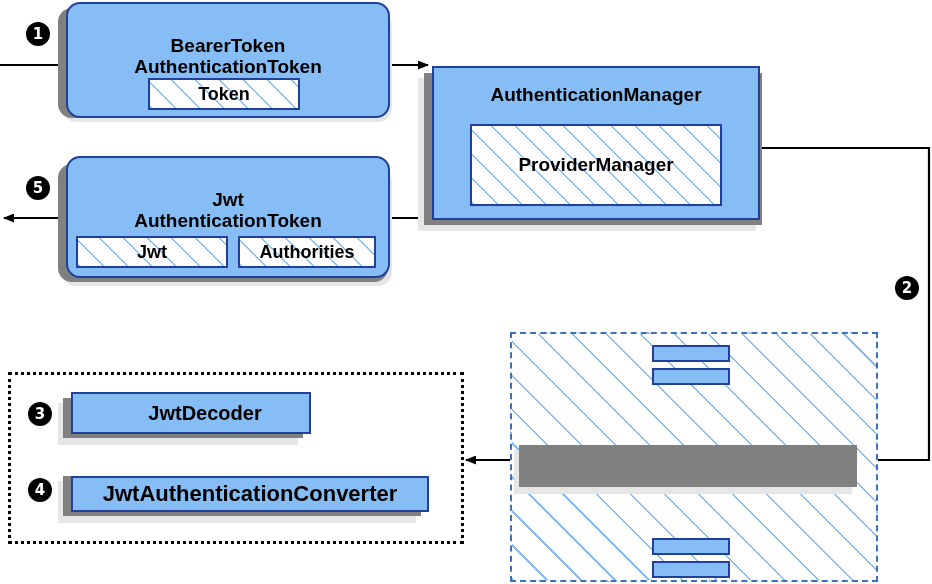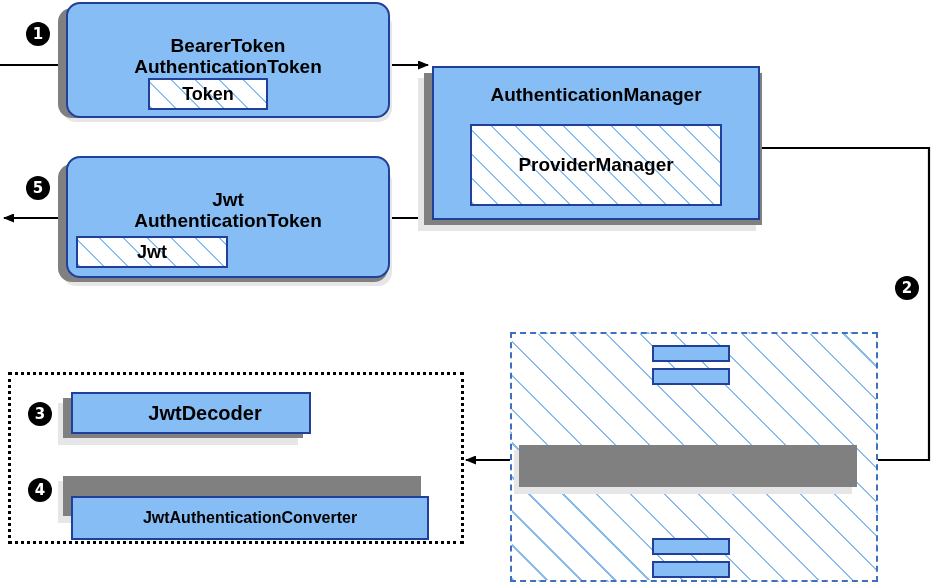--- a/index.html
+++ b/index.html
@@ -175,36 +175,39 @@
 
     <line x1="690" y1="488" x2="690" y2="528" stroke="#000000" stroke-width="4" marker-start="url(#arrowDown)" marker-end="url(#arrowDown)"></line>
   </svg>
 
   <div class="shadow-light abs" style="left:62px; top:12px; width:330px; height:110px; border-radius:14px;"></div>
   <div class="shadow-dark abs" style="left:58px; top:8px; width:330px; height:110px; border-radius:14px;"></div>
   <div class="blue-box rounded" style="left:66px; top:2px; width:324px; height:116px; font-size:19px;">
     <div class="title" style="margin-top:-8px;">BearerToken
 AuthenticationToken</div>
   </div>
-  <div class="hatch-box" style="left:148px; top:78px; width:120px; height:32px; font-size:18px;">
+  <div class="hatch-box" style="left:148px; top:78px; width:152px; height:32px; font-size:18px;">
     <span>Token</span>
   </div>
   <div class="badge" style="left:26px; top:22px;">
     <span>1</span>
   </div>
 
   <div class="shadow-light abs" style="left:62px; top:168px; width:330px; height:118px; border-radius:14px;"></div>
   <div class="shadow-dark abs" style="left:58px; top:164px; width:330px; height:118px; border-radius:14px;"></div>
   <div class="blue-box rounded" style="left:66px; top:156px; width:324px; height:122px; font-size:19px;">
     <div class="title" style="margin-top:-14px;">Jwt
 AuthenticationToken</div>
   </div>
   <div class="hatch-box" style="left:76px; top:236px; width:152px; height:32px; font-size:18px;">
     <span>Jwt</span>
   </div>
+  <div class="hatch-box" style="left:238px; top:236px; width:138px; height:32px; font-size:18px;">
+    <span>Authorities</span>
+  </div>
   <div class="badge" style="left:26px; top:176px;">
     <span>5</span>
   </div>
 
   <div class="shadow-light abs" style="left:418px; top:78px; width:338px; height:153px;"></div>
   <div class="shadow-dark abs" style="left:424px; top:73px; width:338px; height:152px;"></div>
   <div class="blue-box" style="left:432px; top:66px; width:328px; height:154px; font-size:19px;
               justify-content:flex-start; padding-top:16px;">
     <div class="title">AuthenticationManager</div>
   </div>
@@ -234,20 +237,20 @@
   <div class="shadow-dark abs" style="left:63px; top:398px; width:240px; height:40px;"></div>
   <div class="blue-box" style="left:71px; top:392px; width:240px; height:42px; font-size:20px;padding-left:28px;">
     <div class="title">JwtDecoder</div>
   </div>
   <div class="badge" style="left:28px; top:402px;">
     <span>3</span>
   </div>
 
   <div class="shadow-light abs" style="left:58px; top:481px; width:358px; height:42px;"></div>
   <div class="shadow-dark abs" style="left:63px; top:476px; width:358px; height:40px;"></div>
-  <div class="blue-box" style="left:71px; top:496px; width:358px; height:44px; font-size:16px;">
+  <div class="blue-box" style="left:71px; top:476px; width:358px; height:36px; font-size:22px;">
     <div class="title">JwtAuthenticationConverter</div>
   </div>
   <div class="badge" style="left:28px; top:478px;">
     <span>4</span>
   </div>
 
 </div>
 
 </body></html>

